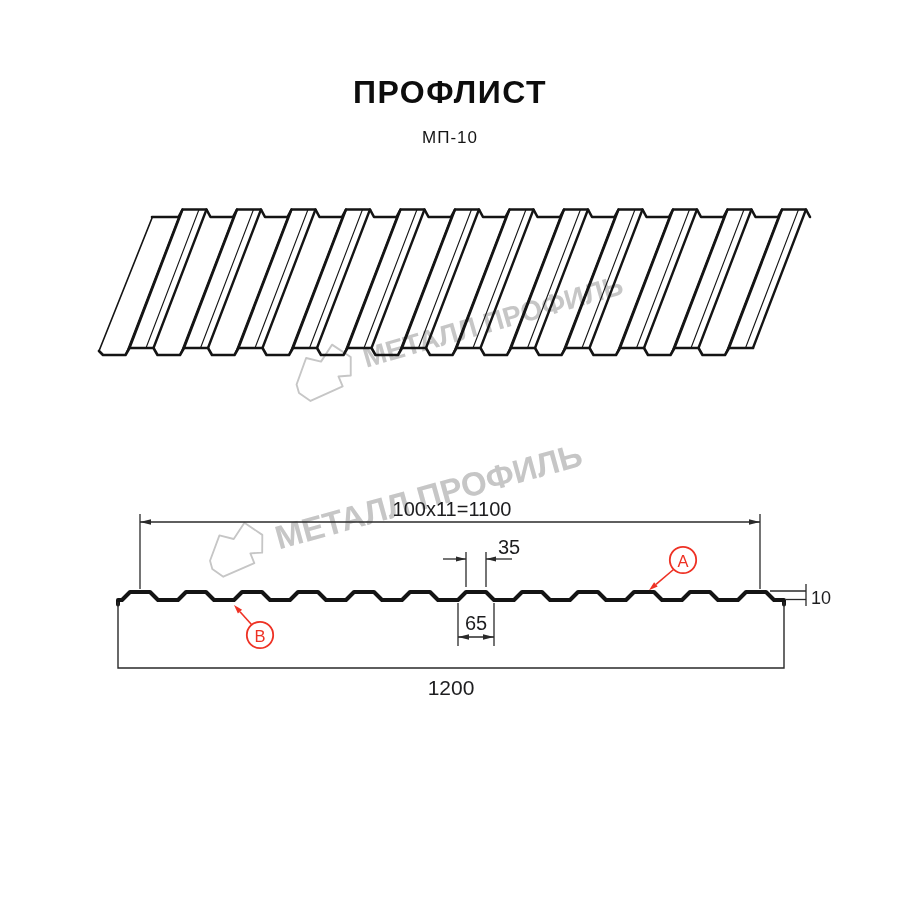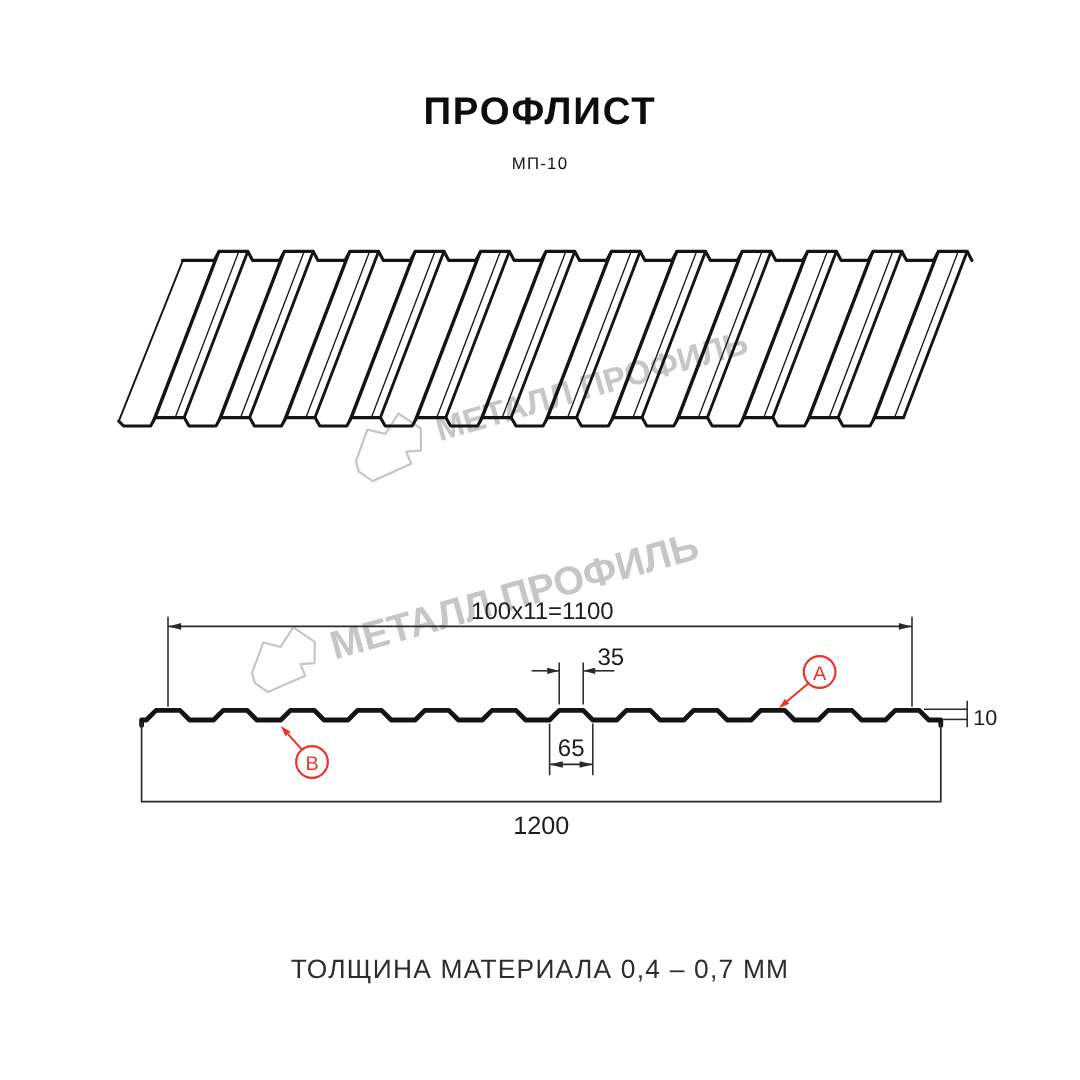--- a/index.html
+++ b/index.html
@@ -1,21 +1,21 @@
 <!DOCTYPE html>
 <html><head>
 <meta charset="utf-8">
 <style>
   html,body{margin:0;padding:0;background:#fff;}
   .page{position:relative;width:900px;height:900px;background:#fff;overflow:hidden;
         font-family:"Liberation Sans",sans-serif;}
   .title{position:absolute;top:76px;left:0;width:100%;margin:0;text-align:center;
          font-size:32px;font-weight:800;letter-spacing:1.5px;color:#0d0d0d;line-height:1;}
   .subtitle{position:absolute;top:129px;left:0;width:100%;text-align:center;
-         font-size:14px;font-weight:500;letter-spacing:1px;color:#141414;line-height:1;}
+         font-size:17px;font-weight:500;letter-spacing:1px;color:#141414;line-height:1;}
   .wm-text{position:absolute;color:#c6c6c6;font-weight:700;white-space:nowrap;
          transform-origin:0 50%;line-height:1.1;}
   .wm-text.one{left:364px;top:344px;font-size:28px;transform:rotate(-16deg);}
   .wm-text.two{left:276px;top:521px;font-size:33px;transform:rotate(-15.5deg);}
   .wm-logo{position:absolute;transform-origin:50% 50%;}
   .wm-logo.one{left:291px;top:346px;width:66px;height:52px;transform:rotate(-16deg);}
   .wm-logo.two{left:205px;top:524px;width:63px;height:50px;transform:rotate(-15.5deg);}
   .drawing{position:absolute;left:0;top:0;width:900px;height:900px;}
   .footer-note{position:absolute;top:795px;left:0;width:100%;text-align:center;
          font-size:22px;font-weight:500;letter-spacing:1px;color:#2d2d2d;line-height:1.2;}
@@ -147,14 +147,13 @@
     </g>
 
     <g>
       <circle cx="260" cy="635" r="13.2" stroke="#ee3124" stroke-width="1.8" fill="none"></circle>
       <text class="red-label" x="260" y="641.5" font-size="16.5" text-anchor="middle">B</text>
       <line x1="251.5" y1="624.5" x2="240" y2="611.7" stroke="#ee3124" stroke-width="1.6"></line>
       <polygon points="234,605 242.1,609.8 237.9,613.6" fill="#ee3124"></polygon>
     </g>
   </svg>
 
-  <div class="footer-note">ТОЛЩИНА МАТЕРИАЛА 0,4 – 0,7 ММ</div>
 </div>
 
 </body></html>

